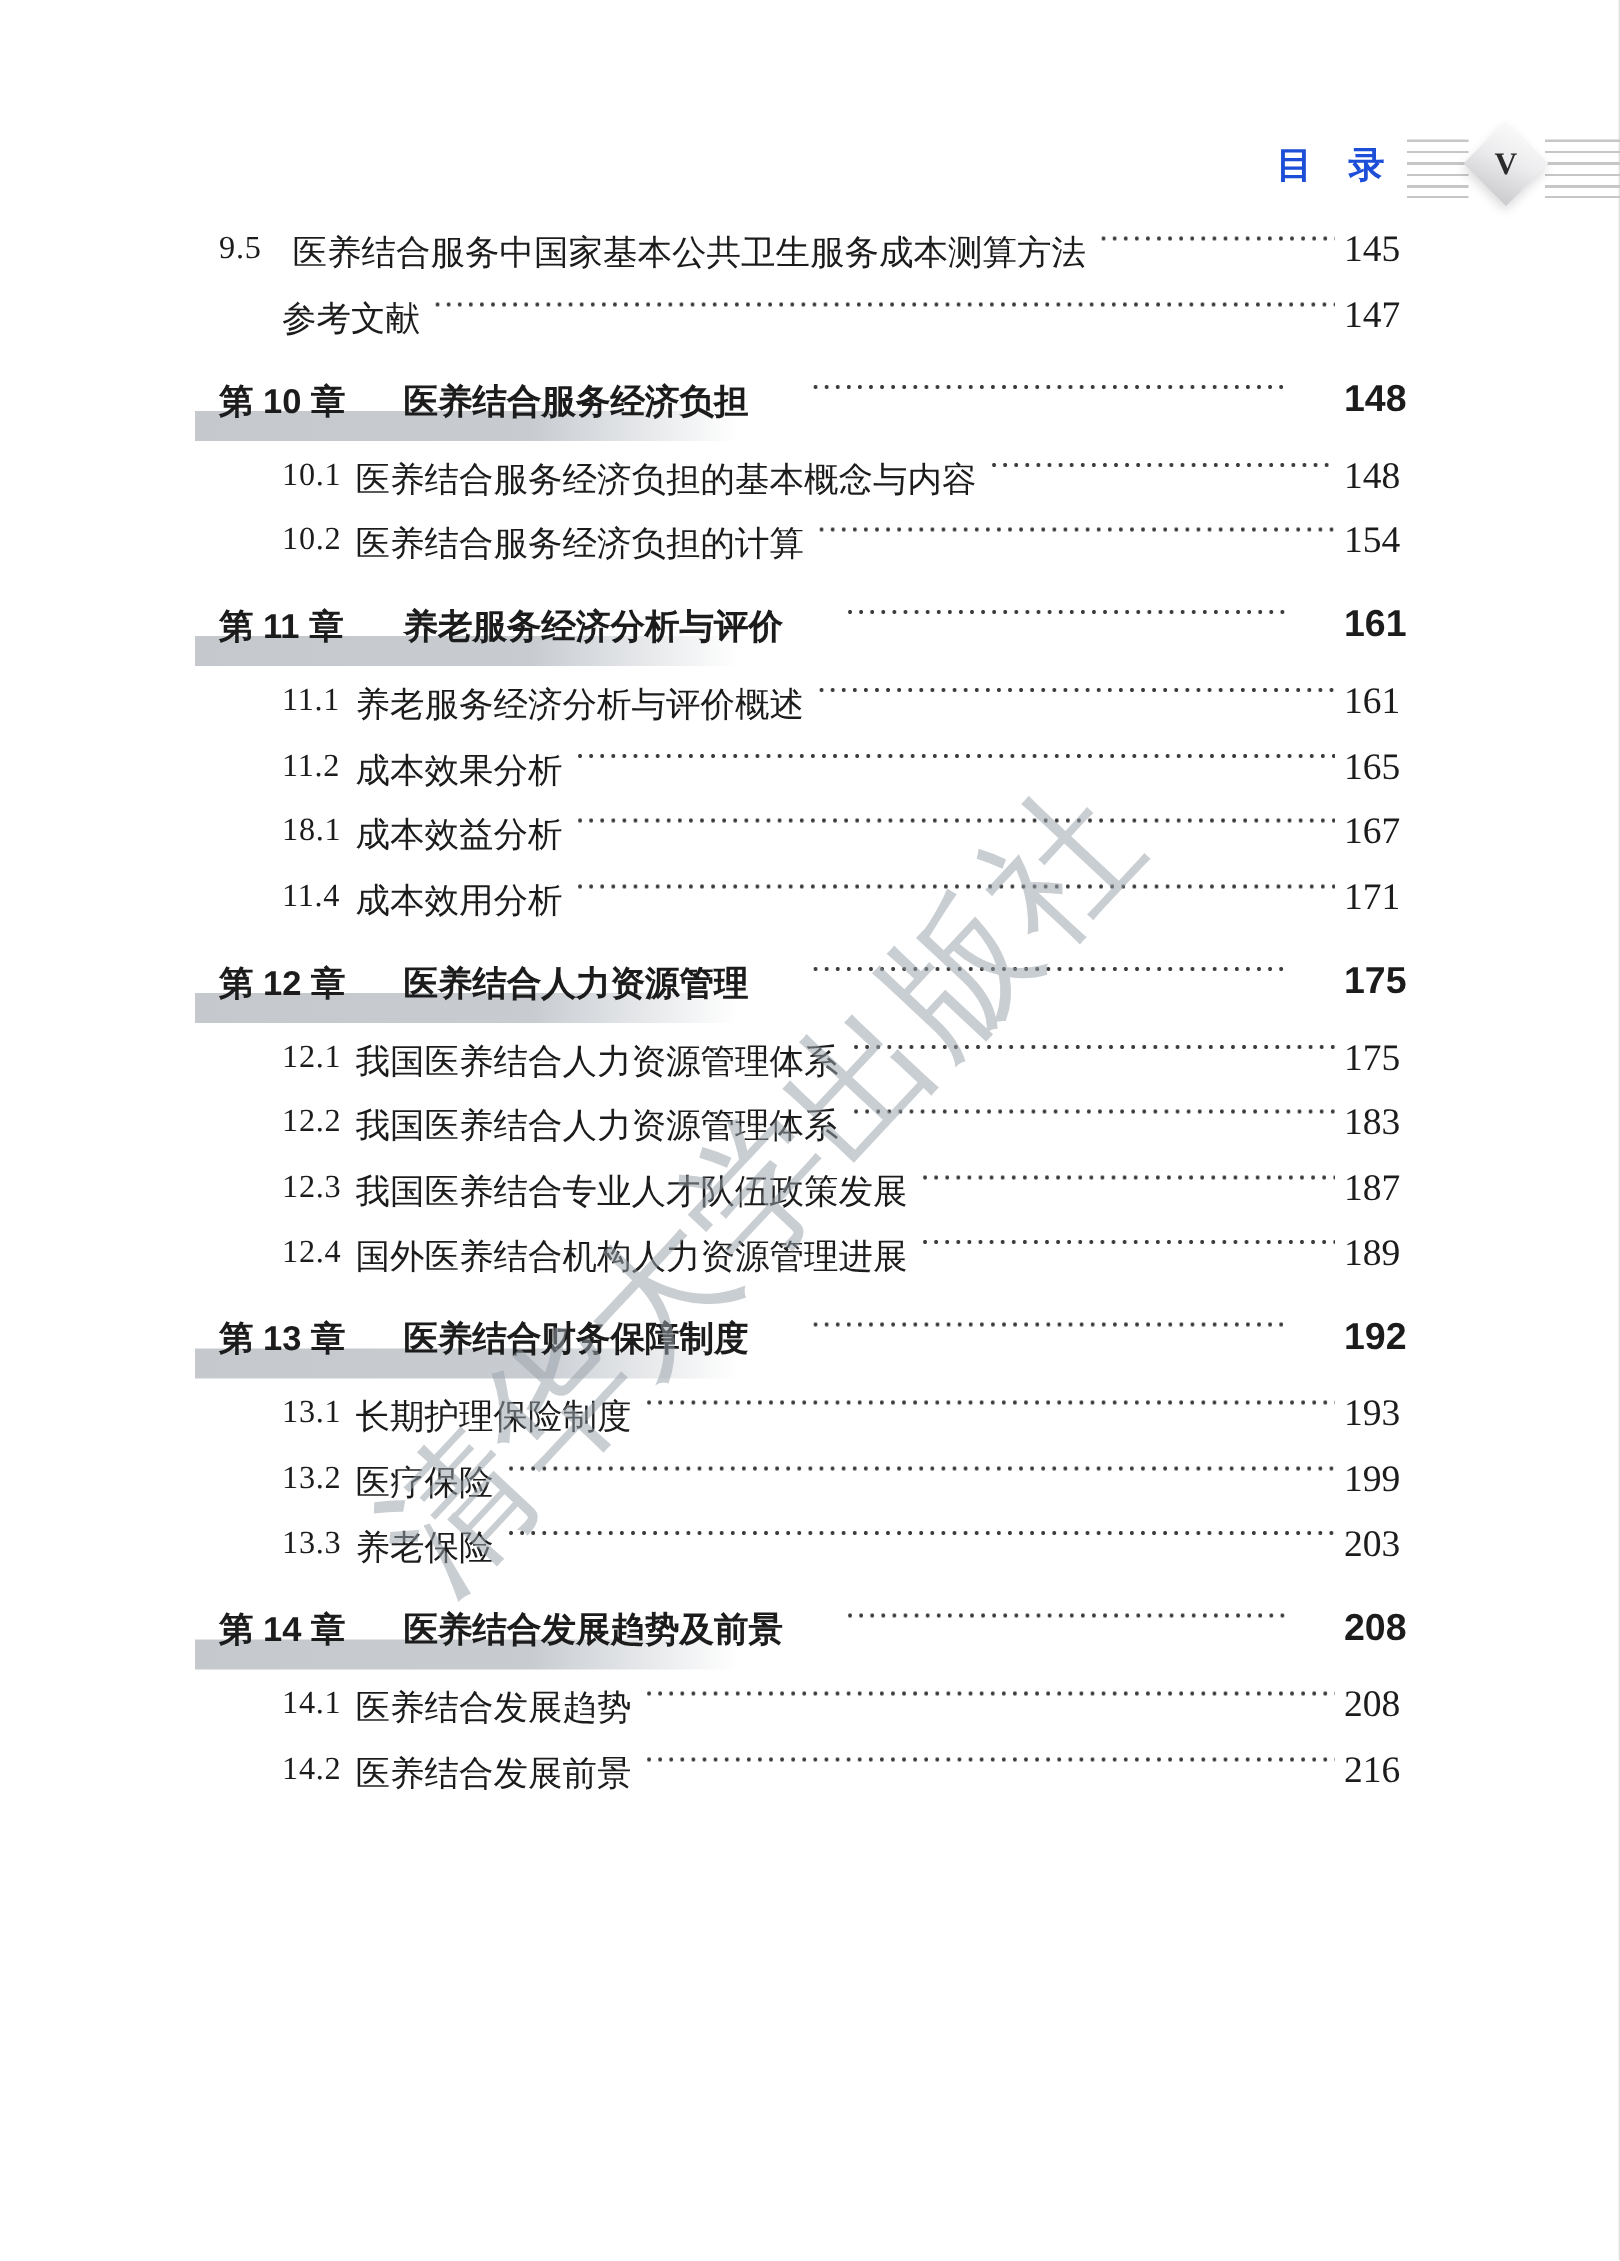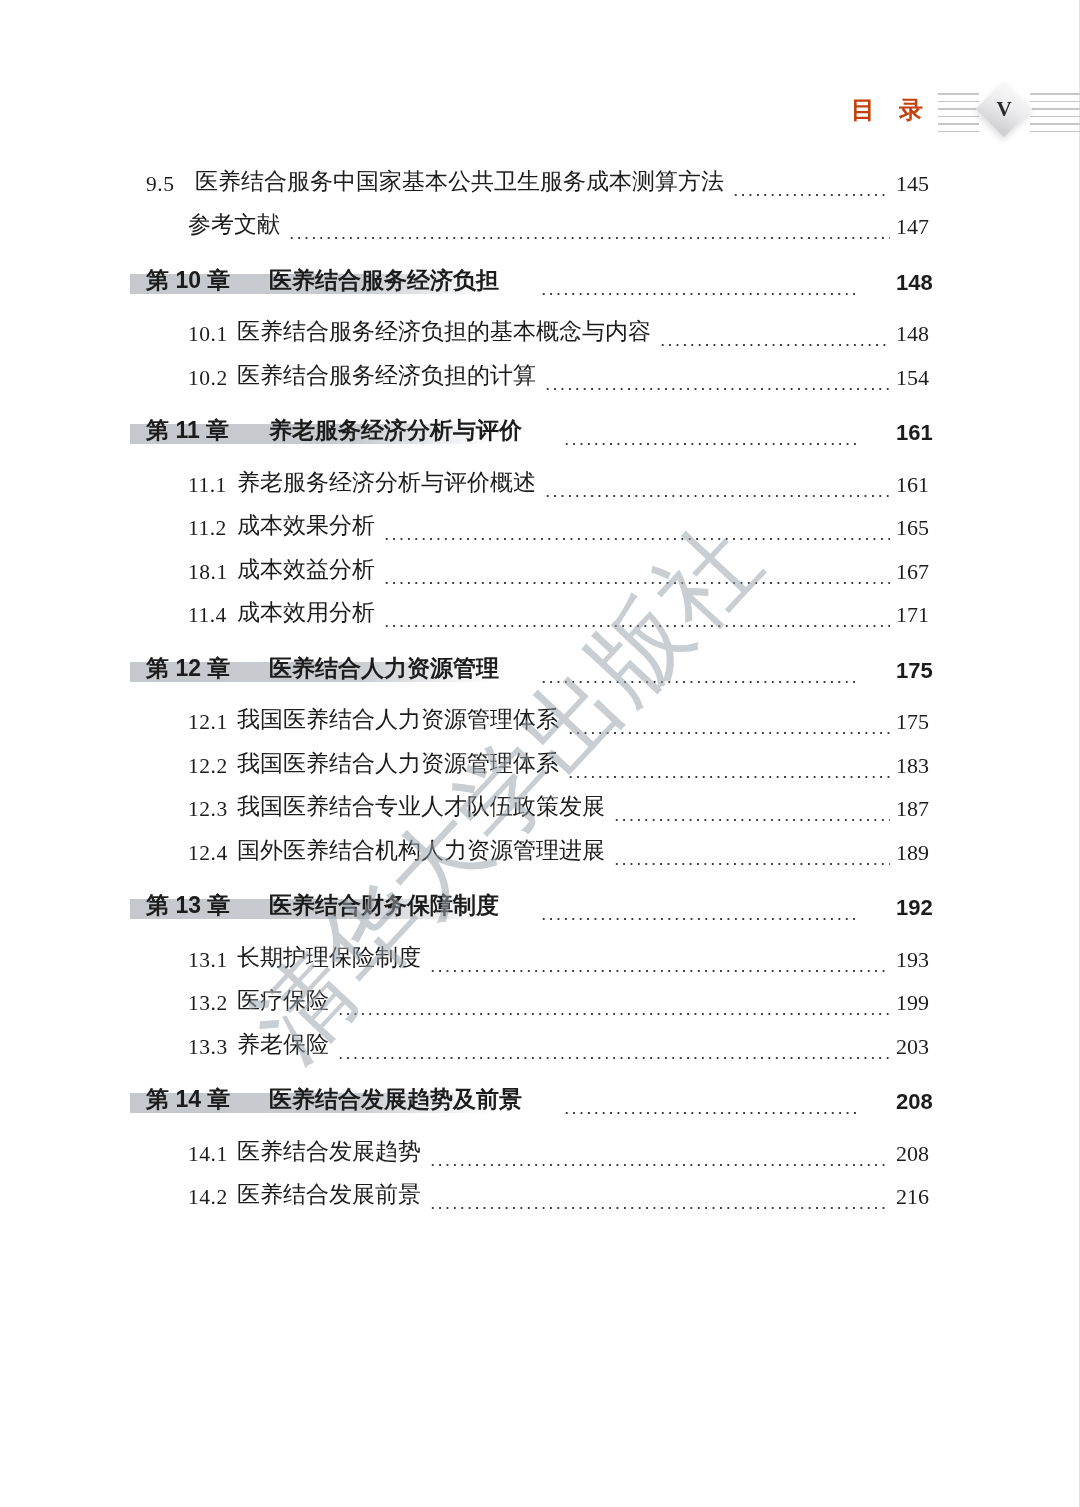--- a/index.html
+++ b/index.html
@@ -17,21 +17,21 @@
     border-right: 1px solid #e3e3e3;
     box-sizing: border-box;
   }
 
   
   .running-head { position: absolute; left: 0; top: 0; width: 100%; height: 150px; }
   .head-title {
     position: absolute; left: 851px; top: 94px;
     font-size: 24px; font-weight: 700;
     font-family: "Liberation Sans", "DejaVu Sans", sans-serif;
-    color: #c2410c; white-space: pre;
+    color: #1d4ed8; white-space: pre;
   }
   .head-lines {
     position: absolute; top: 93px; height: 39px;
     background: repeating-linear-gradient(to bottom, #c6c6c6 0px, #c6c6c6 1.7px, transparent 1.7px, transparent 7.6px);
     z-index: 1;
   }
   .head-lines.left  { left: 938px; width: 41px; }
   .head-lines.right { left: 1030px; width: 50px; }
   .head-diamond {
     position: absolute; left: 976px; top: 81px;
@@ -60,42 +60,42 @@
     z-index: 5;
     font-family: "Liberation Serif", "DejaVu Serif", serif;
   }
 
   
   .toc {
     position: absolute; left: 146px; top: 153px; width: 792px;
     z-index: 2;
   }
   .row {
-    display: flex; align-items: flex-end;
+    display: flex; align-items: flex-start;
     height: 43.5px;
     font-size: 23px;
   }
   .row .num {
     width: 49px; flex: 0 0 49px;
     font-size: 21.5px; letter-spacing: 0.5px;
   }
   .row .title { white-space: nowrap; }
   .row .leader {
     flex: 1 1 auto;
     height: 8px;
     margin: 0 6px 0 8px;
     transform: translateY(2px);
     background-image: radial-gradient(circle, #3c3c3c 1.25px, transparent 1.45px);
     background-size: 7.4px 8px;
     background-repeat: repeat-x;
     background-position: left center;
   }
   .row .pagenum {
     flex: 0 0 42px; width: 42px;
-    font-size: 22px; text-align: left;
+    font-size: 25px; text-align: left;
   }
   .row.indent { padding-left: 42px; }
 
   
   .row.chapter {
     height: 44px;
     margin-top: 11.5px;
     margin-bottom: 8px;
     font-family: "Liberation Sans", "DejaVu Sans", sans-serif;
     font-weight: 700;

